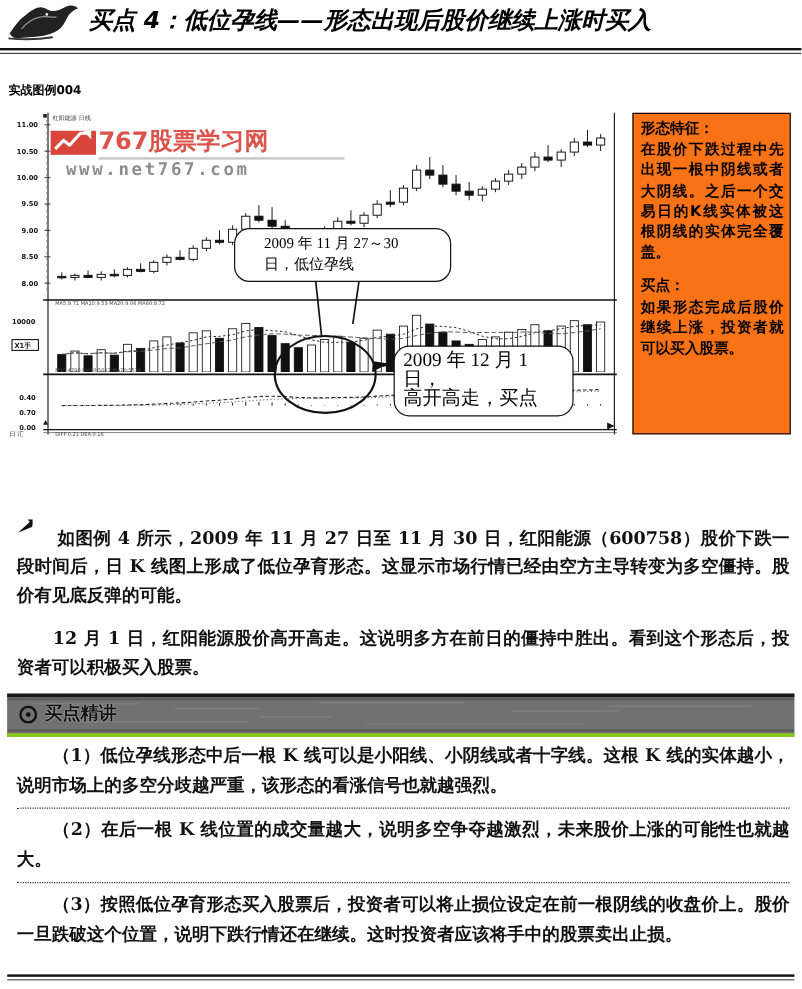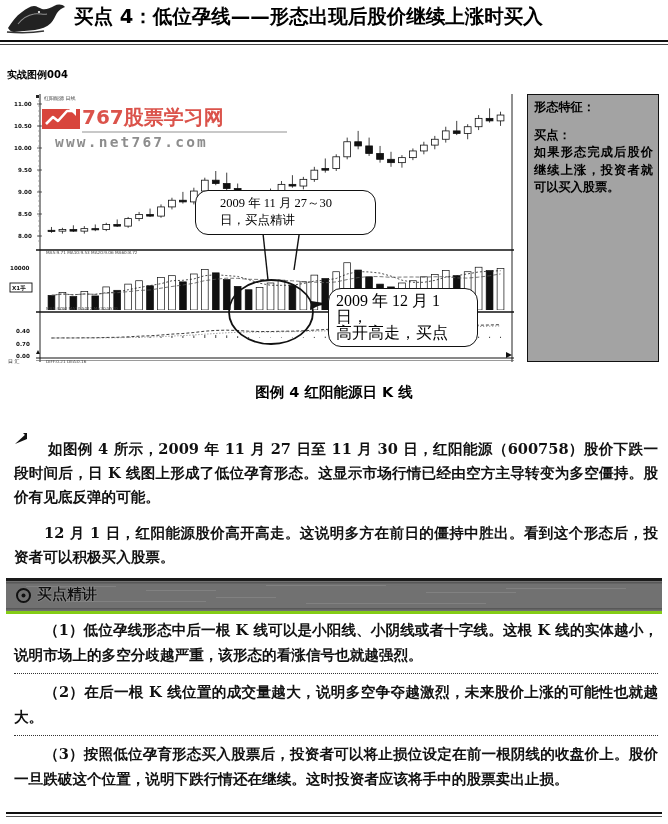--- a/index.html
+++ b/index.html
@@ -7,21 +7,21 @@
     width:668px;height:824px;
     background:#ffffff;
     font-family:"Liberation Serif","DejaVu Serif",serif;
     color:#000;
     overflow:hidden;
     position:relative;
   }
   .page{position:relative;width:668px;height:824px;}
 
   
-  .header{position:absolute;left:0;top:0;width:668px;height:46px;}
+  .header{position:absolute;left:0;top:0;width:668px;height:46px;font-style:italic;}
   .bull-logo{position:absolute;left:6px;top:2px;width:62px;height:34px;}
   .header-title{
     position:absolute;left:74px;top:3px;width:590px;
     font-family:"DejaVu Sans","Liberation Sans",sans-serif;
     font-weight:bold;font-size:19.5px;letter-spacing:0px;
     color:#000;white-space:nowrap;
   }
   .header-rule{
     position:absolute;left:0;top:40px;width:668px;height:0;
     border-top:2.2px solid #111;
@@ -67,21 +67,21 @@
     padding:4px 7px 5px 7px;
     z-index:6;
   }
   #callout-harami{left:189px;top:100px;width:148px;padding-left:24px;}
   #callout-buy{left:322px;top:198px;width:134px;font-size:16px;line-height:16px;}
   .callout .l2{display:block;}
 
   
   .desc-box{
     position:absolute;left:527px;top:94px;width:132px;height:268px;
-    border:1.4px solid #111;background:#a3a3a3;
+    border:1.4px solid #111;background:#f97316;
     padding:4px 5px 0 6px;box-sizing:border-box;
     font-family:"DejaVu Sans","Liberation Sans",sans-serif;
     font-size:12.2px;line-height:17.2px;color:#000;
     font-weight:600;
     z-index:7;
   }
   .desc-box .hd{display:block;}
   .desc-box .bd{display:block;text-align:justify;text-align-last:left;}
   .desc-gap{display:block;height:11px;}
 
@@ -425,36 +425,36 @@
     <svg style="position:absolute;left:0;top:0;pointer-events:none;" width="510" height="275">
       <ellipse cx="265" cy="222" rx="42" ry="32" fill="none" stroke="#111" stroke-width="1.8"></ellipse>
       <path d="M253 106 L262 190" stroke="#111" stroke-width="1.4" fill="none"></path>
       <path d="M299 104 L288 180" stroke="#111" stroke-width="1.4" fill="none"></path>
       <path d="M307 216 L318 214" stroke="#111" stroke-width="1.4" fill="none"></path>
       <polygon points="305,211 318,213 304,220" fill="#111"></polygon>
     </svg>
 
     <div class="callout" id="callout-harami">
       <span class="l1">2009 年 11 月 27～30</span>
-      <span class="l2">日，买点精讲</span>
+      <span class="l2">日，低位孕线</span>
     </div>
     <div class="callout" id="callout-buy">
       <span class="l1">2009 年 12 月 1 日，</span>
       <span class="l2">高开高走，买点</span>
     </div>
   </div>
 
   <div class="desc-box">
     <span class="hd">形态特征：</span>
+    <span class="bd">在股价下跌过程中先出现一根中阴线或者大阴线。之后一个交易日的K线实体被这根阴线的实体完全覆盖。</span>
     <span class="desc-gap"></span>
     <span class="hd">买点：</span>
     <span class="bd">如果形态完成后股价继续上涨，投资者就可以买入股票。</span>
   </div>
 
-  <div class="fig-caption">图例 4    红阳能源日 K 线</div>
 
   <svg class="arrow-mark" viewBox="0 0 16 14">
     <path d="M1 12 L13 1 L13 7 Z" fill="#111"></path>
     <path d="M13 1 L9 1 L13 5 Z" fill="#111"></path>
   </svg>
   <div class="body-wrap">
     <p class="para p1">如图例 4 所示，2009 年 11 月 27 日至 11 月 30 日，红阳能源（600758）股价下跌一段时间后，日 K 线图上形成了低位孕育形态。这显示市场行情已经由空方主导转变为多空僵持。股价有见底反弹的可能。</p>
     <p class="para indent">12 月 1 日，红阳能源股价高开高走。这说明多方在前日的僵持中胜出。看到这个形态后，投资者可以积极买入股票。</p>
   </div>
 

